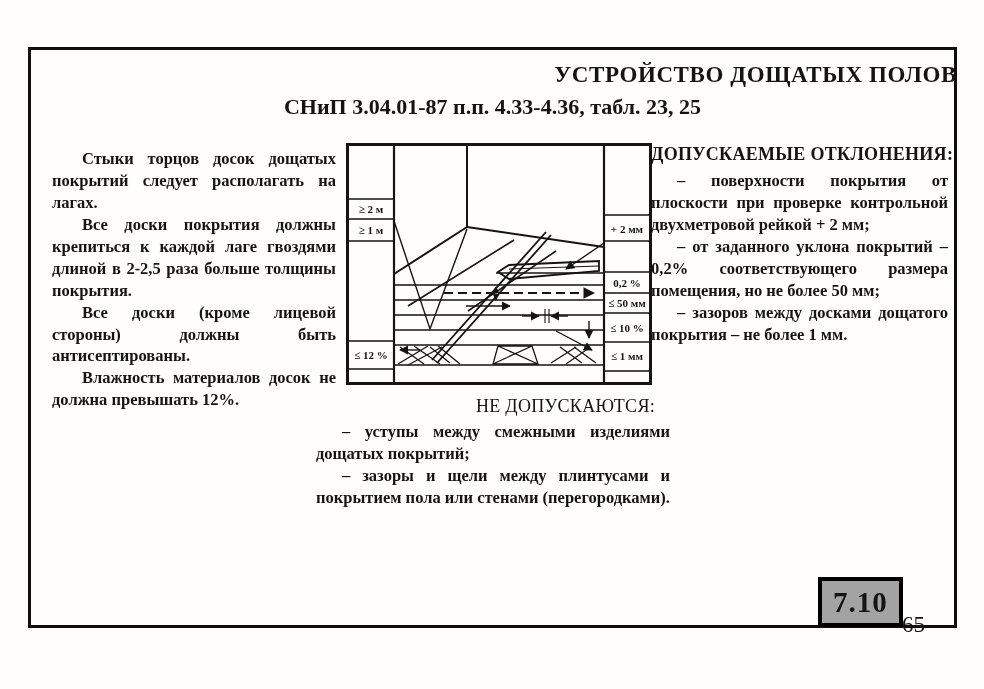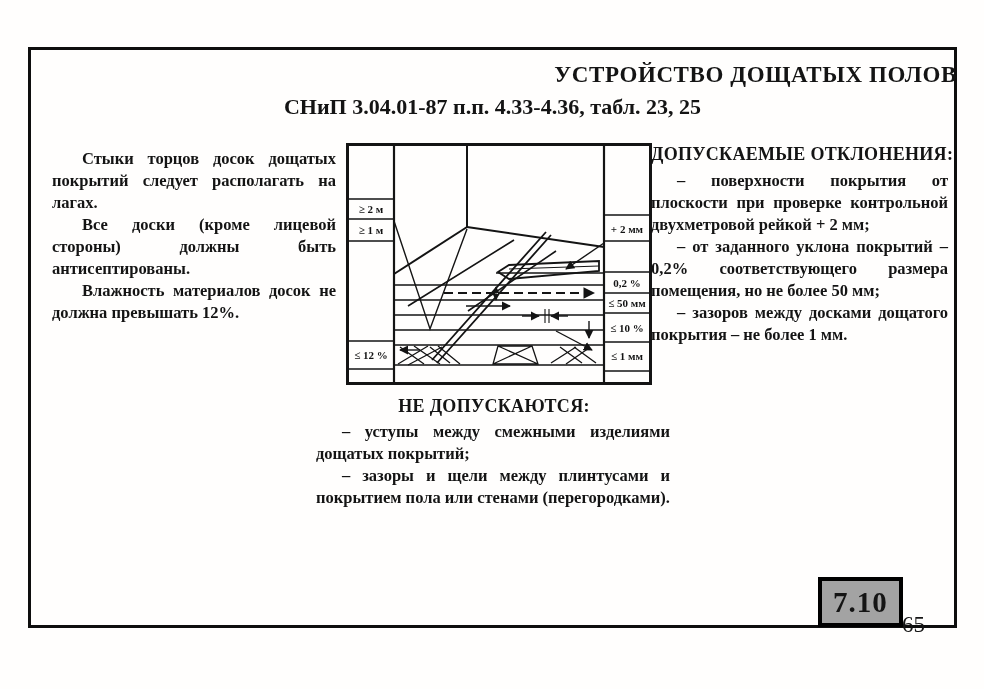--- a/index.html
+++ b/index.html
@@ -22,22 +22,22 @@
   .body-text{font-size:16.5px;font-weight:bold;line-height:1.33;text-align:justify;}
   .body-text p{margin:0;text-indent:30px;}
   .left-col{position:absolute;left:52px;top:148px;width:284px;}
   .right-col{position:absolute;left:651px;top:144px;width:297px;}
   .col-heading{
     font-size:18px;font-weight:bold;text-align:center;margin:0 0 5px 0;
     letter-spacing:.3px;white-space:nowrap;
   }
   .right-col .body-text p{text-indent:26px;}
   .na-heading{
-    position:absolute;left:318px;top:396px;width:352px;text-align:center;
-    font-size:18px;font-weight:bold;letter-spacing:.3px;
+    position:absolute;left:303px;top:396px;width:352px;text-align:right;
+    font-size:18px;font-weight:normal;letter-spacing:.3px;
   }
   .na-items{position:absolute;left:316px;top:421px;width:354px;}
   .na-items p{text-indent:26px;}
   .diagram{position:absolute;left:331px;top:143px;width:306px;height:172px;margin-left:15px;}
   .diagram svg{display:block;width:306px;height:242px;}
   .badge{
     position:absolute;left:818px;top:577px;background:#a3a3a3;border:4px solid #000;
     padding:0 11px;font-size:29px;font-weight:bold;line-height:42px;z-index:3;
     letter-spacing:1px;
   }
@@ -50,20 +50,21 @@
 
 <div class="page">
 
   <div class="frame"></div>
 
   <div class="title">УСТРОЙСТВО ДОЩАТЫХ ПОЛОВ</div>
   <div class="subtitle">СНиП 3.04.01-87 п.п. 4.33-4.36, табл. 23, 25</div>
 
   <div class="left-col body-text">
     <p>Стыки торцов досок дощатых покрытий следует располагать на лагах.</p>
+    <p>Все доски покрытия должны крепиться к каждой лаге гвоздями длиной в 2-2,5 раза больше толщины покрытия.</p>
     <p>Все доски (кроме лицевой стороны) должны быть антисептированы.</p>
     <p>Влажность материалов досок не должна превышать 12%.</p>
   </div>
 
   <div class="diagram">
     <svg viewBox="0 0 306 242" xmlns="http://www.w3.org/2000/svg" font-family="Liberation Serif, DejaVu Serif, serif">
       <defs>
         <marker id="ah" viewBox="0 0 10 10" refX="9" refY="5" markerWidth="6.5" markerHeight="6.5" orient="auto-start-reverse">
           <path d="M0,0 L10,5 L0,10 z" fill="#141414"></path>
         </marker>

